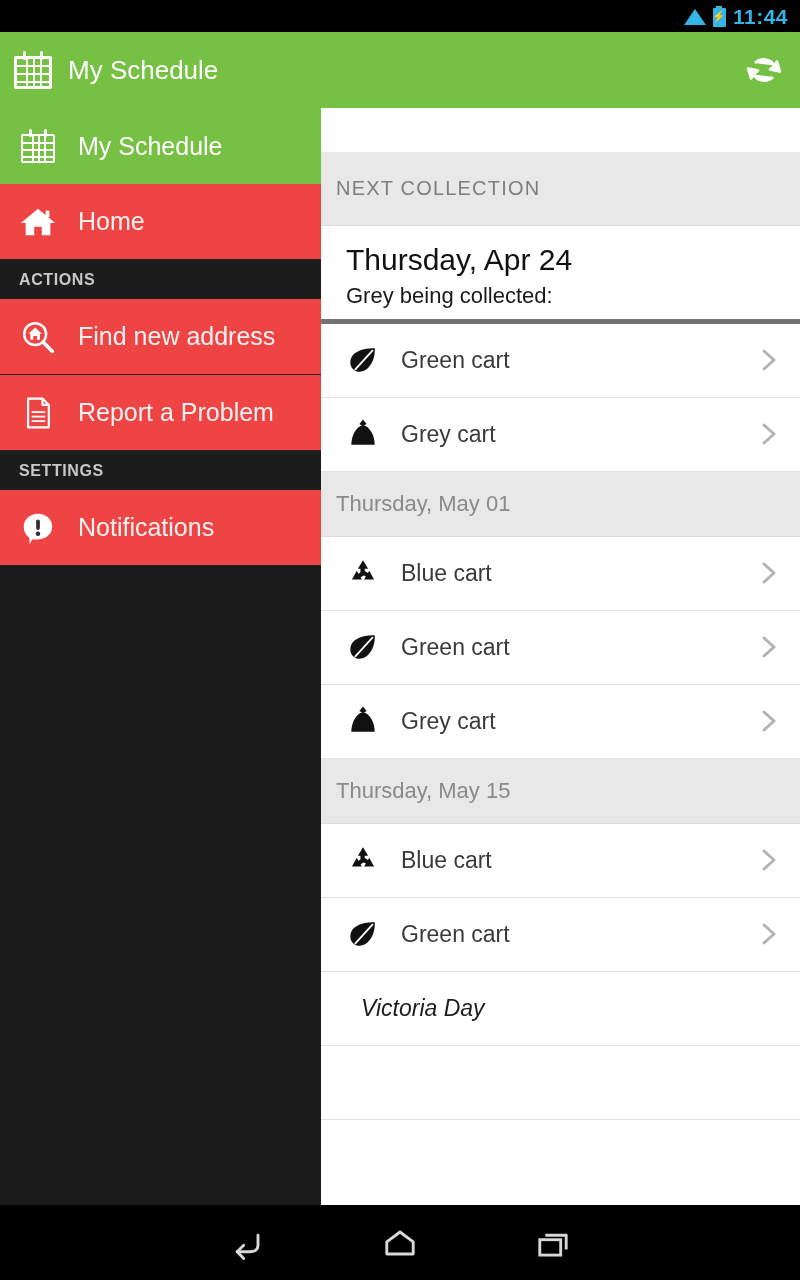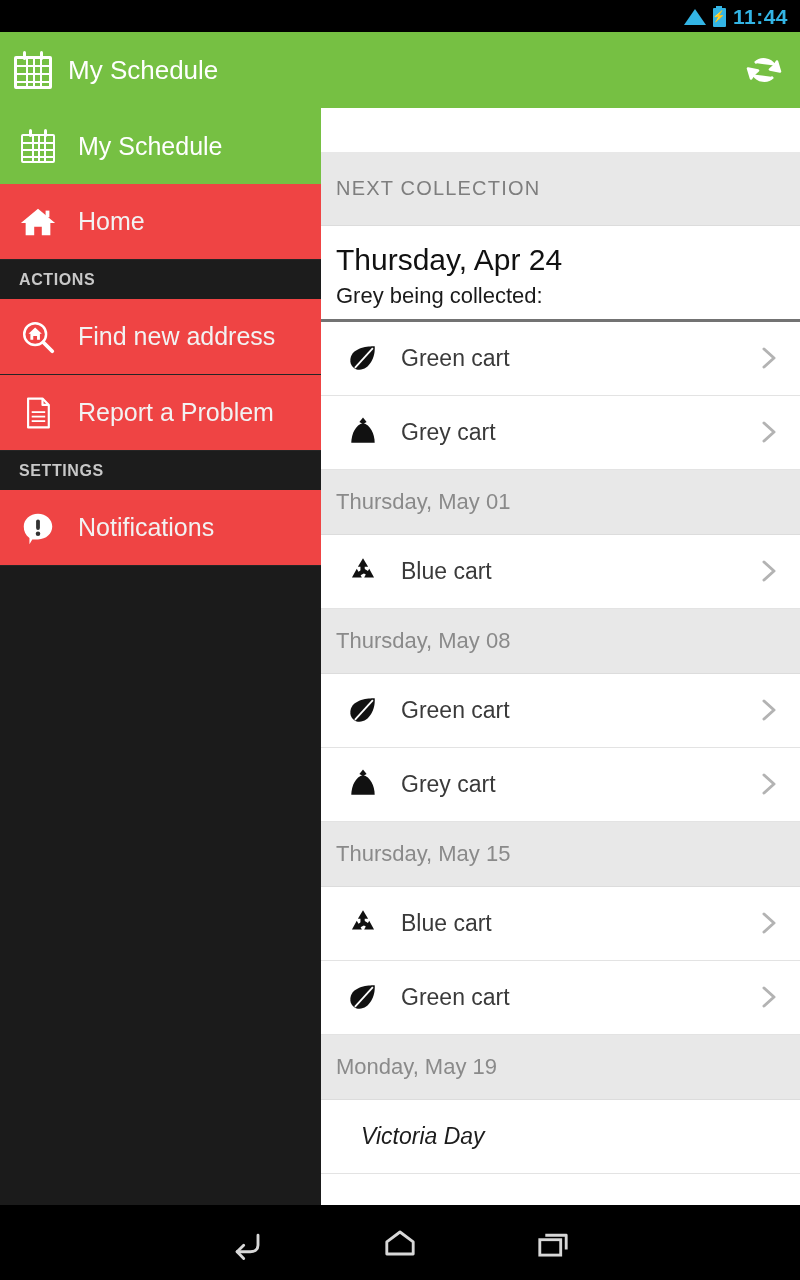--- a/index.html
+++ b/index.html
@@ -83,21 +83,21 @@
 
   
   .list { flex:1; background:#fff; overflow:hidden; position:relative;margin-top:44px; }
   .date-head {
     background:#e8e8e8; color:#8a8a8a; font-size:22px;
     padding:0 0 0 15px; display:flex; align-items:center;
     border-bottom:1px solid #dcdcdc;
   }
   .date-head.first { height:74px; font-size:20px; letter-spacing:1.2px; color:#7e7e7e; }
   .date-head.normal { height:65px; }
-  .next-block { background:#fff; padding:15px 0 10px 15px; border-bottom:3px solid #737373; }
+  .next-block { background:#fff; padding:15px 0 10px 25px; border-bottom:5px solid #737373; }
   .next-date { font-size:30px; color:#111; line-height:1.25; }
   .next-sub { font-size:22px; color:#1a1a1a; margin-top:4px; }
   .row {
     display:flex; align-items:center; height:74px;
     border-bottom:1px solid #e3e3e3; padding:0 18px 0 20px; background:#fff;
   }
   .row-ic { width:44px; flex:none; display:flex; align-items:center; justify-content:center; }
   .row-label { flex:1; font-size:23px; color:#3a3a3a; margin-left:16px; }
   .row-label.holiday { font-style:italic; color:#1c1c1c; margin-left:20px; }
   .chev { width:26px; height:26px; flex:none; }
@@ -263,21 +263,20 @@
             <path d="M20 5 L26 15 L22 15 L22 21 L17 21 L17 15 L14 15 Z" fill="#111" transform="rotate(120 20 20)"></path>
             <path d="M20 5 L26 15 L22 15 L22 21 L17 21 L17 15 L14 15 Z" fill="#111" transform="rotate(240 20 20)"></path>
           </svg>
         </div>
         <div class="row-label">Blue cart</div>
         <svg class="chev" viewBox="0 0 26 26">
           <polyline points="8,4 18,13 8,22" fill="none" stroke="#b3b3b3" stroke-width="3" stroke-linecap="round" stroke-linejoin="round"></polyline>
         </svg>
       </div>
 
-      <div class="date-head normal">Thursday, May 08</div>
       <div class="row">
         <div class="row-ic">
           <svg viewBox="0 0 40 40" width="36" height="36">
             <path d="M33 7 C33 7 8 6 6 21 C5 29 11 33 16 33 C27 33 34 19 33 7 Z" fill="#111"></path>
             <line x1="31" y1="9" x2="11" y2="31" stroke="#fff" stroke-width="2"></line>
           </svg>
         </div>
         <div class="row-label">Green cart</div>
         <svg class="chev" viewBox="0 0 26 26">
           <polyline points="8,4 18,13 8,22" fill="none" stroke="#b3b3b3" stroke-width="3" stroke-linecap="round" stroke-linejoin="round"></polyline>
@@ -316,21 +315,20 @@
             <path d="M33 7 C33 7 8 6 6 21 C5 29 11 33 16 33 C27 33 34 19 33 7 Z" fill="#111"></path>
             <line x1="31" y1="9" x2="11" y2="31" stroke="#fff" stroke-width="2"></line>
           </svg>
         </div>
         <div class="row-label">Green cart</div>
         <svg class="chev" viewBox="0 0 26 26">
           <polyline points="8,4 18,13 8,22" fill="none" stroke="#b3b3b3" stroke-width="3" stroke-linecap="round" stroke-linejoin="round"></polyline>
         </svg>
       </div>
 
-      <div class="date-head normal">Monday, May 19</div>
       <div class="row">
         <div class="row-label holiday">Victoria Day</div>
       </div>
 
       <div class="row">
 
         <div class="row-label"></div>
 
       </div>
     </div>

